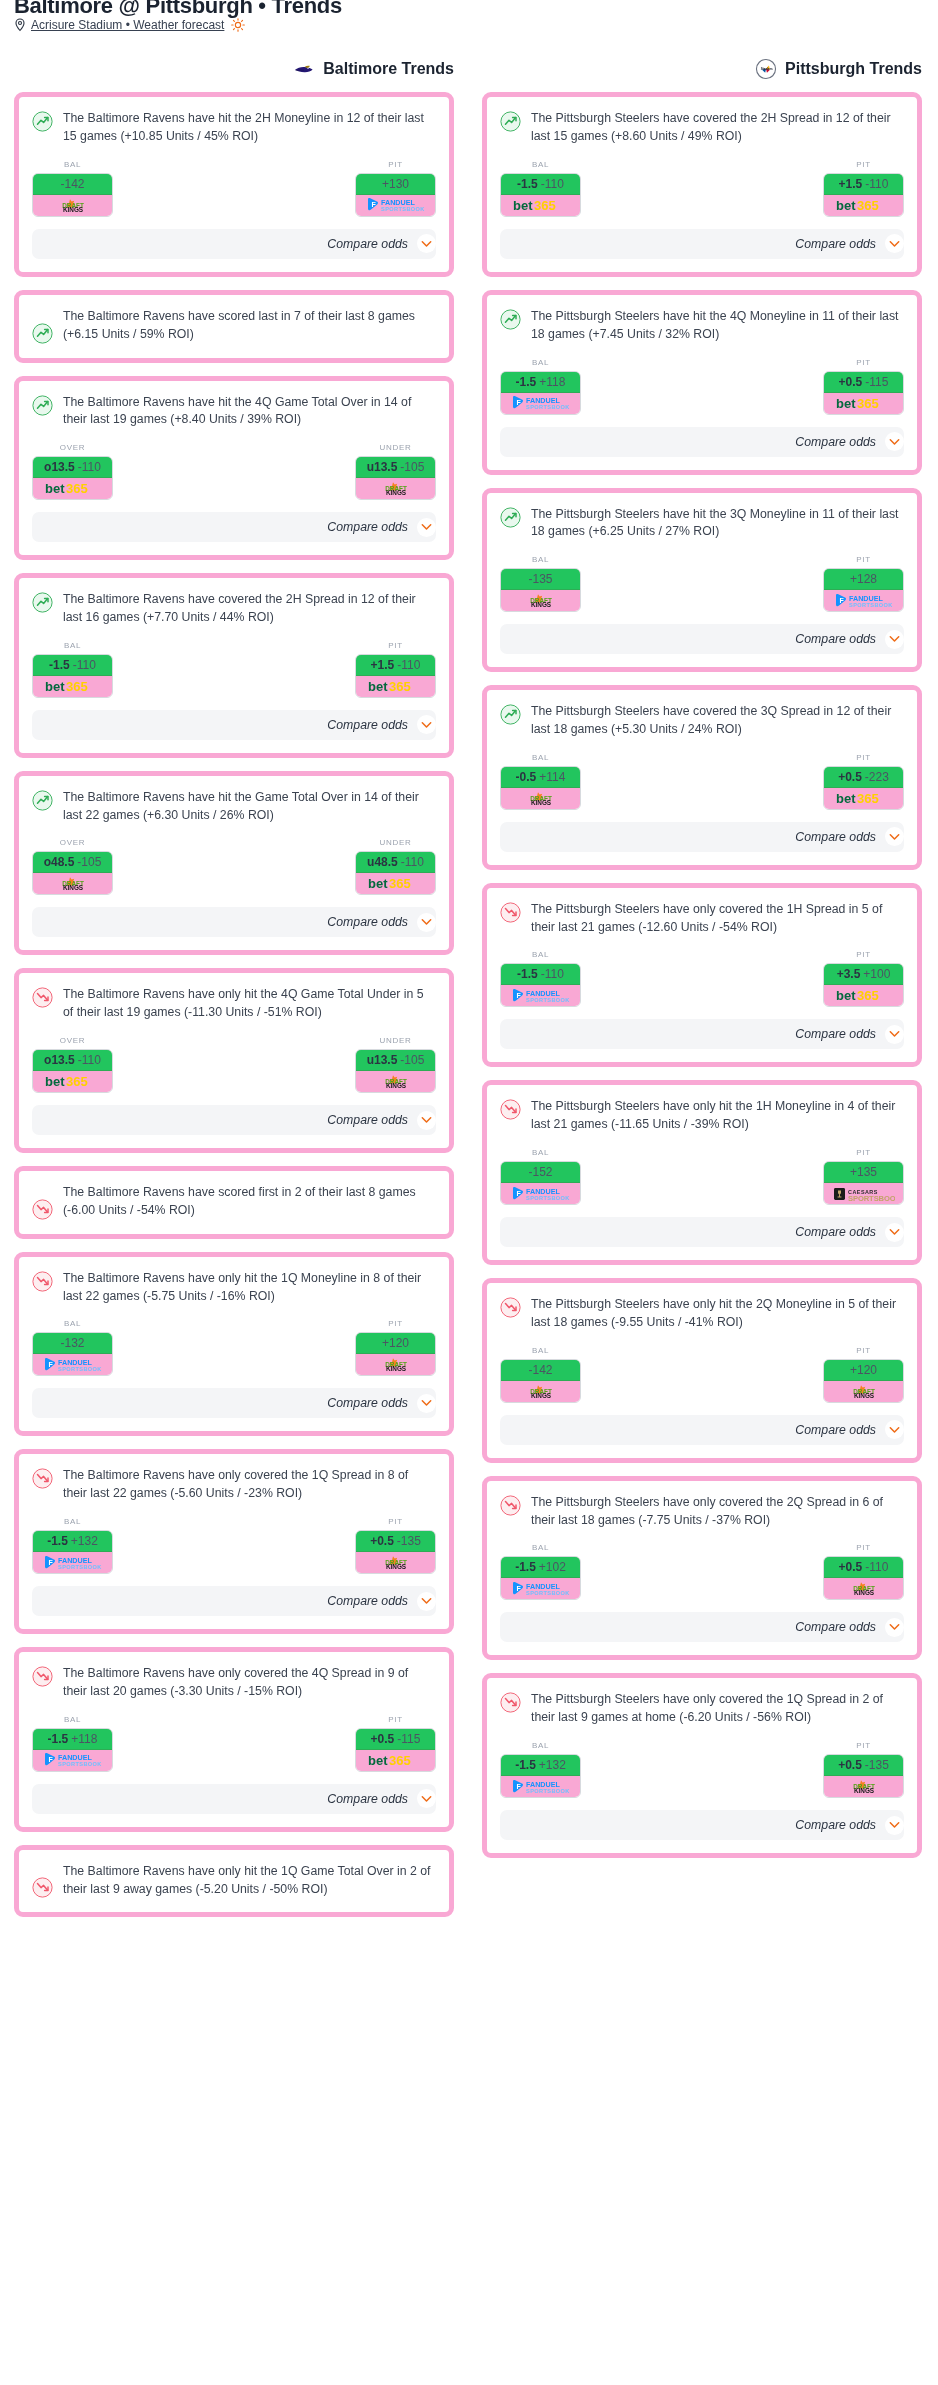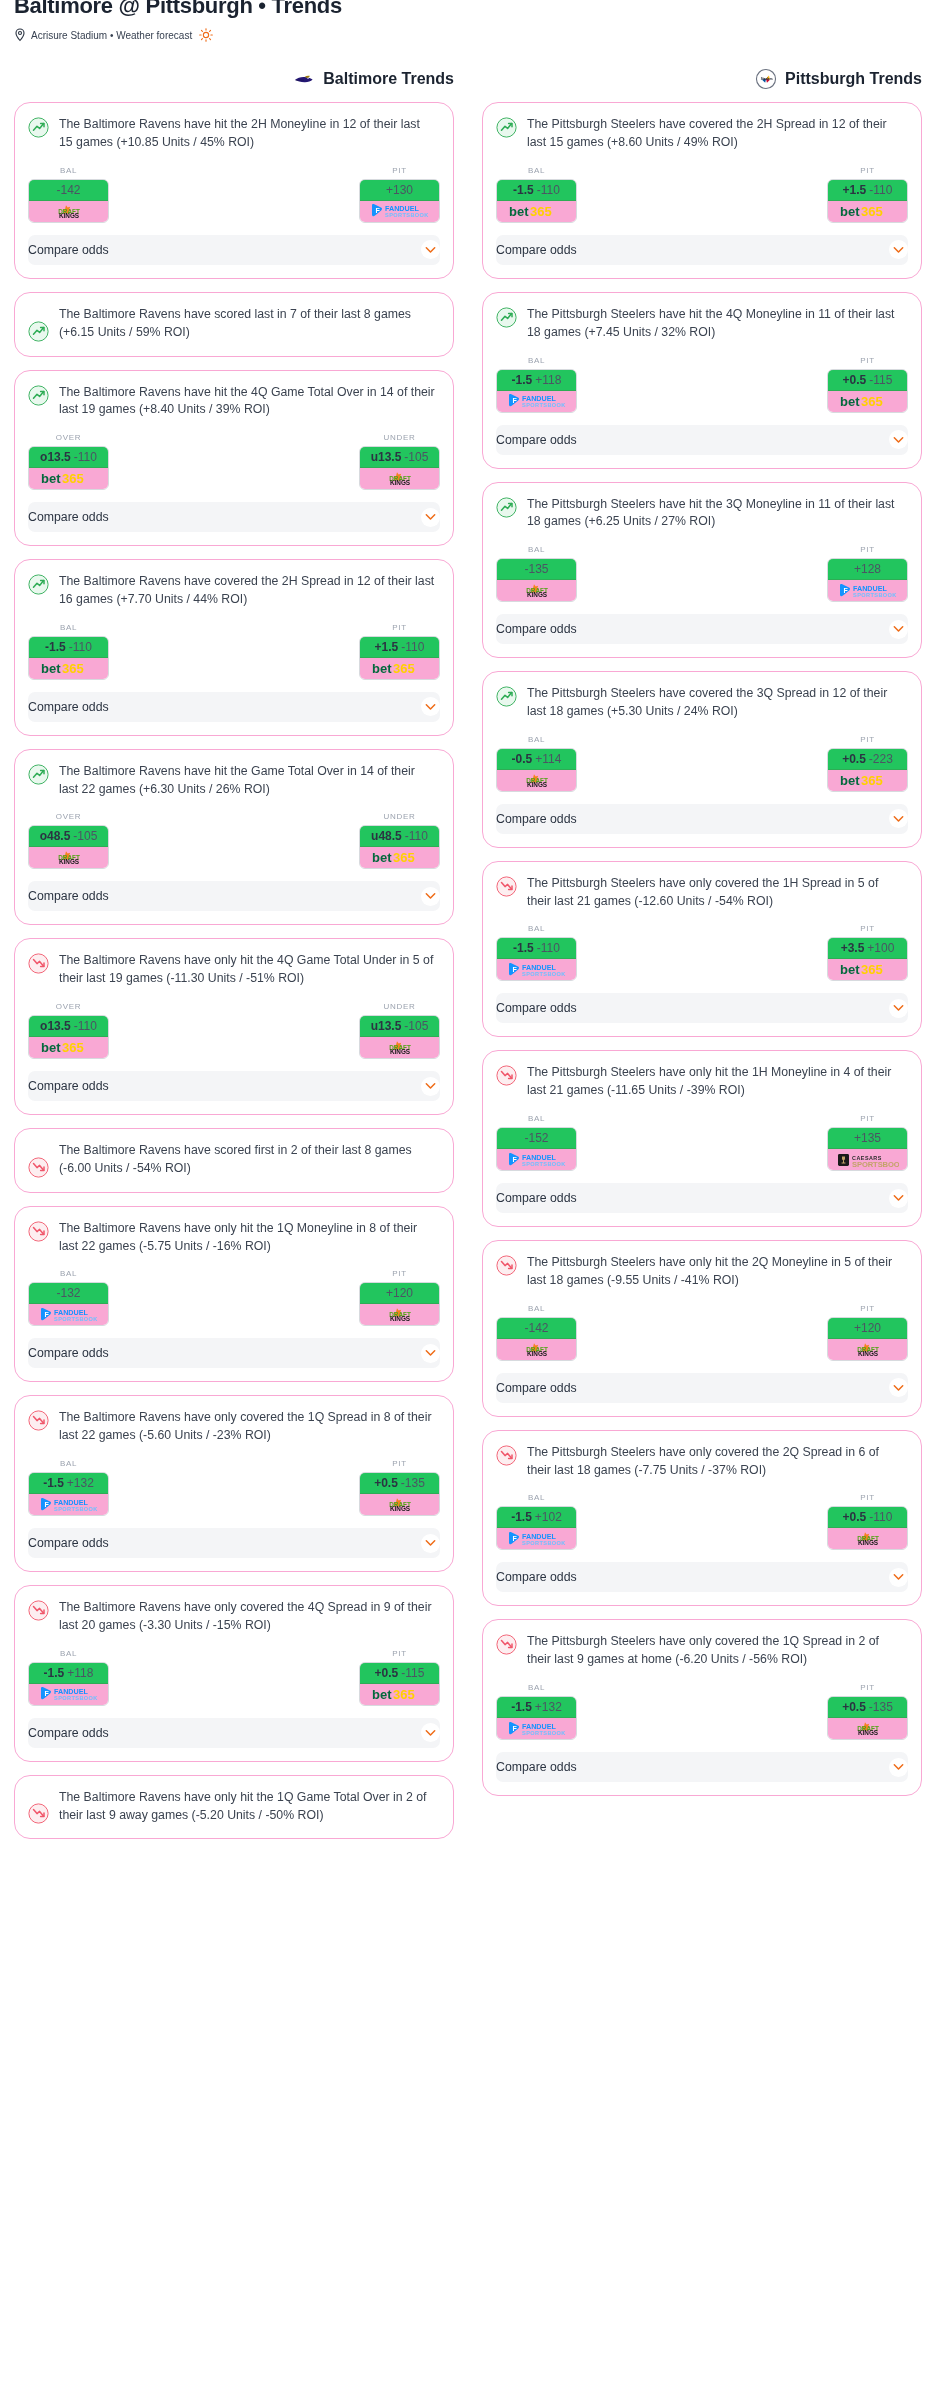--- a/index.html
+++ b/index.html
@@ -18,23 +18,23 @@
     font-weight: 700;
     color: #1b2330;
     letter-spacing: -0.3px;
     margin-top: -6px;
     line-height: 1.1;
   }
   .hdr-sub {
     display: flex;
     align-items: center;
     gap: 5px;
-    font-size: 10px;
+    font-size: 12px;
     color: #374151;
-    margin-top: 10px;
+    text-decoration: underline;
   }
   .hdr-sub .pin { display: inline-flex; }
   .sun-ico { display: inline-flex; margin-left: 2px; }
 
   
   .cols {
     display: flex;
     gap: 28px;
     margin-top: 26px;
     align-items: flex-start;
@@ -49,22 +49,22 @@
     font-weight: 700;
     color: #1b2330;
     margin-bottom: 12px;
     padding-left: 4px;
     justify-content: flex-end;
   }
   .team-logo { width: 22px; height: 22px; flex: 0 0 22px; }
 
   
   .card {
-    border: 1px solid #f9a8d4;
-    border-radius: 16px;
+    border: 5px solid #f9a8d4;
+    border-radius: 9px;
     background: #fff;
     margin-bottom: 13px;
     overflow: hidden;
   }
   .card-body { padding: 13px 13px 0 13px; display: flex; gap: 10px; }
   .trend-ico { flex: 0 0 21px; width: 21px; height: 21px; margin-top: 1px; }
   .trend-text {
     font-size: 12.3px;
     line-height: 1.45;
     color: #3b4350;
@@ -118,22 +118,23 @@
   .book svg { display: block; }
 
   
   .compare {
     background: #f4f5f7;
     border-radius: 7px;
     margin: 0 13px 13px 13px;
     height: 30px;
     display: flex;
     align-items: center;
-    justify-content: space-between;
+    justify-content: flex-end;
     gap: 9px;
+    font-style: italic;
   }
   .compare-label { font-size: 12.3px; color: #2b3442; }
   .chev {
     width: 19px; height: 19px;
     border-radius: 50%;
     background: #fff;
     display: flex;
     align-items: center;
     justify-content: center;
   }

